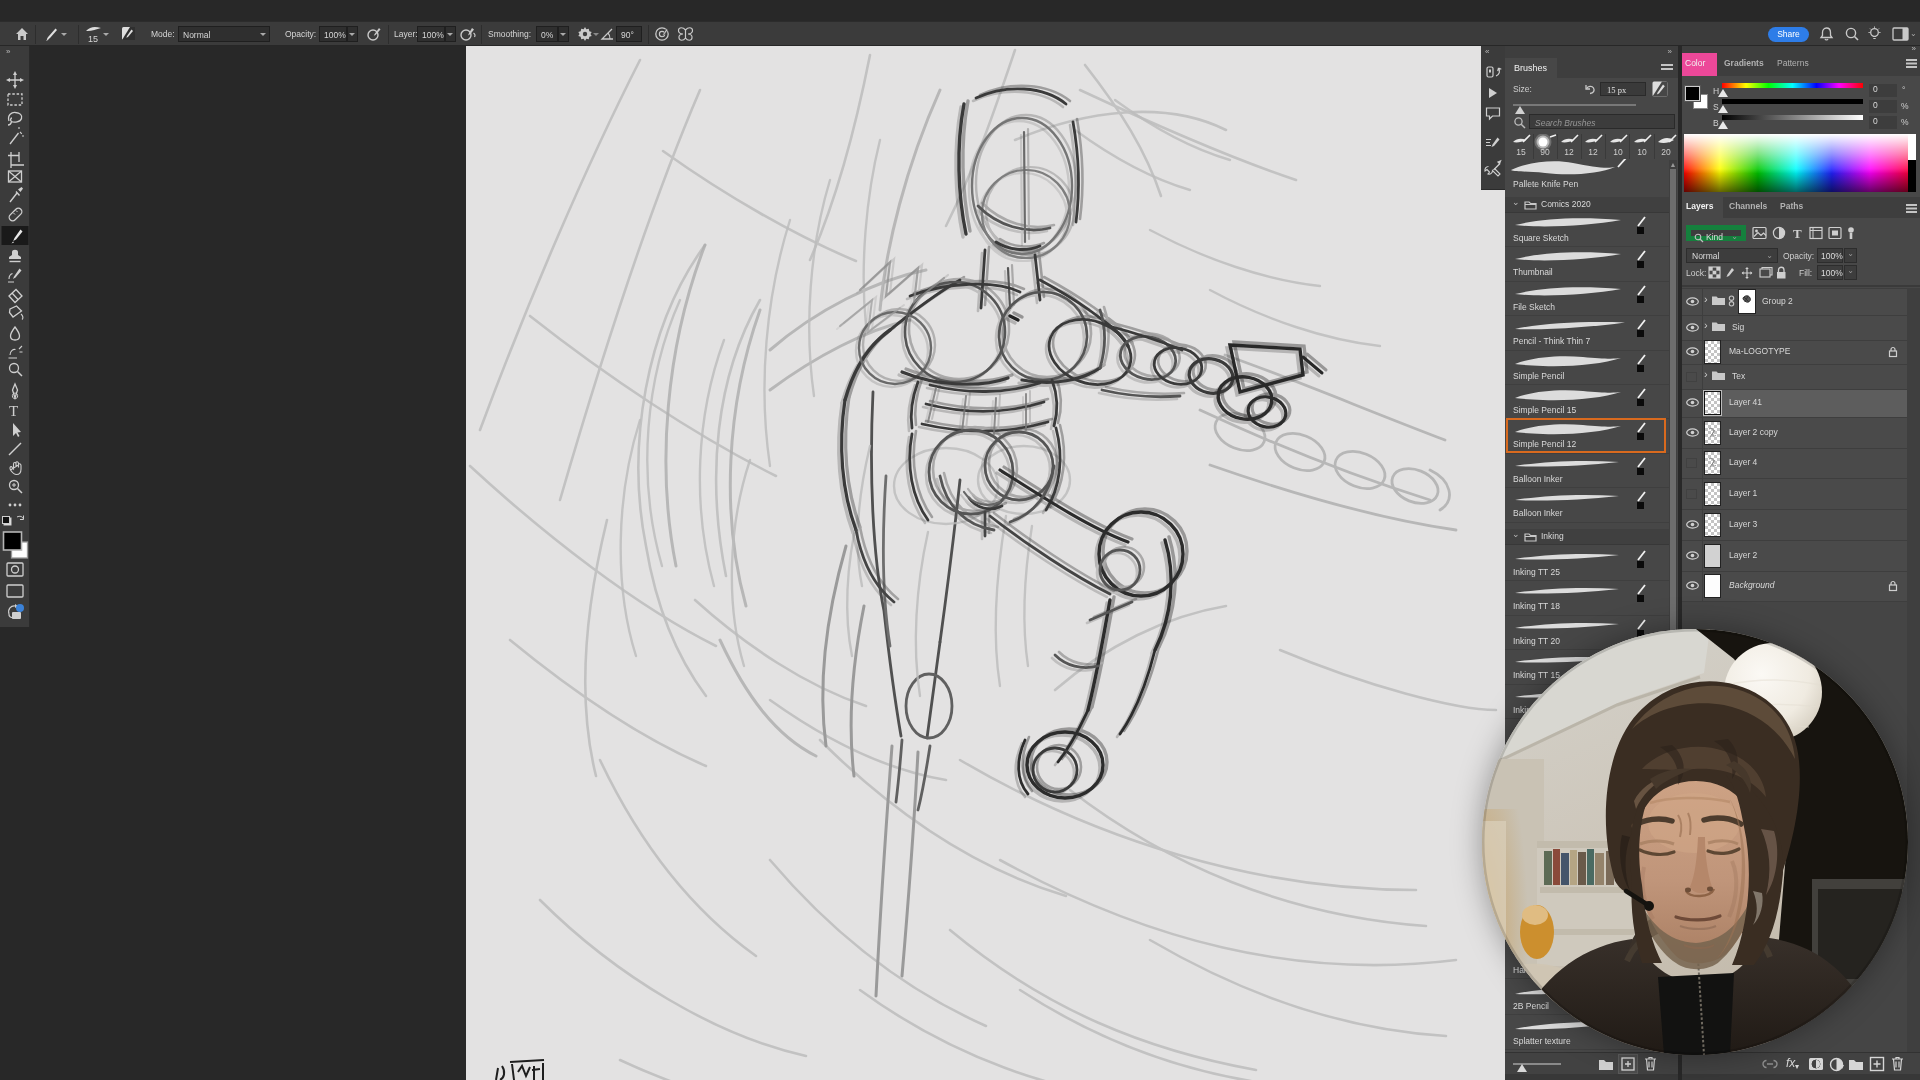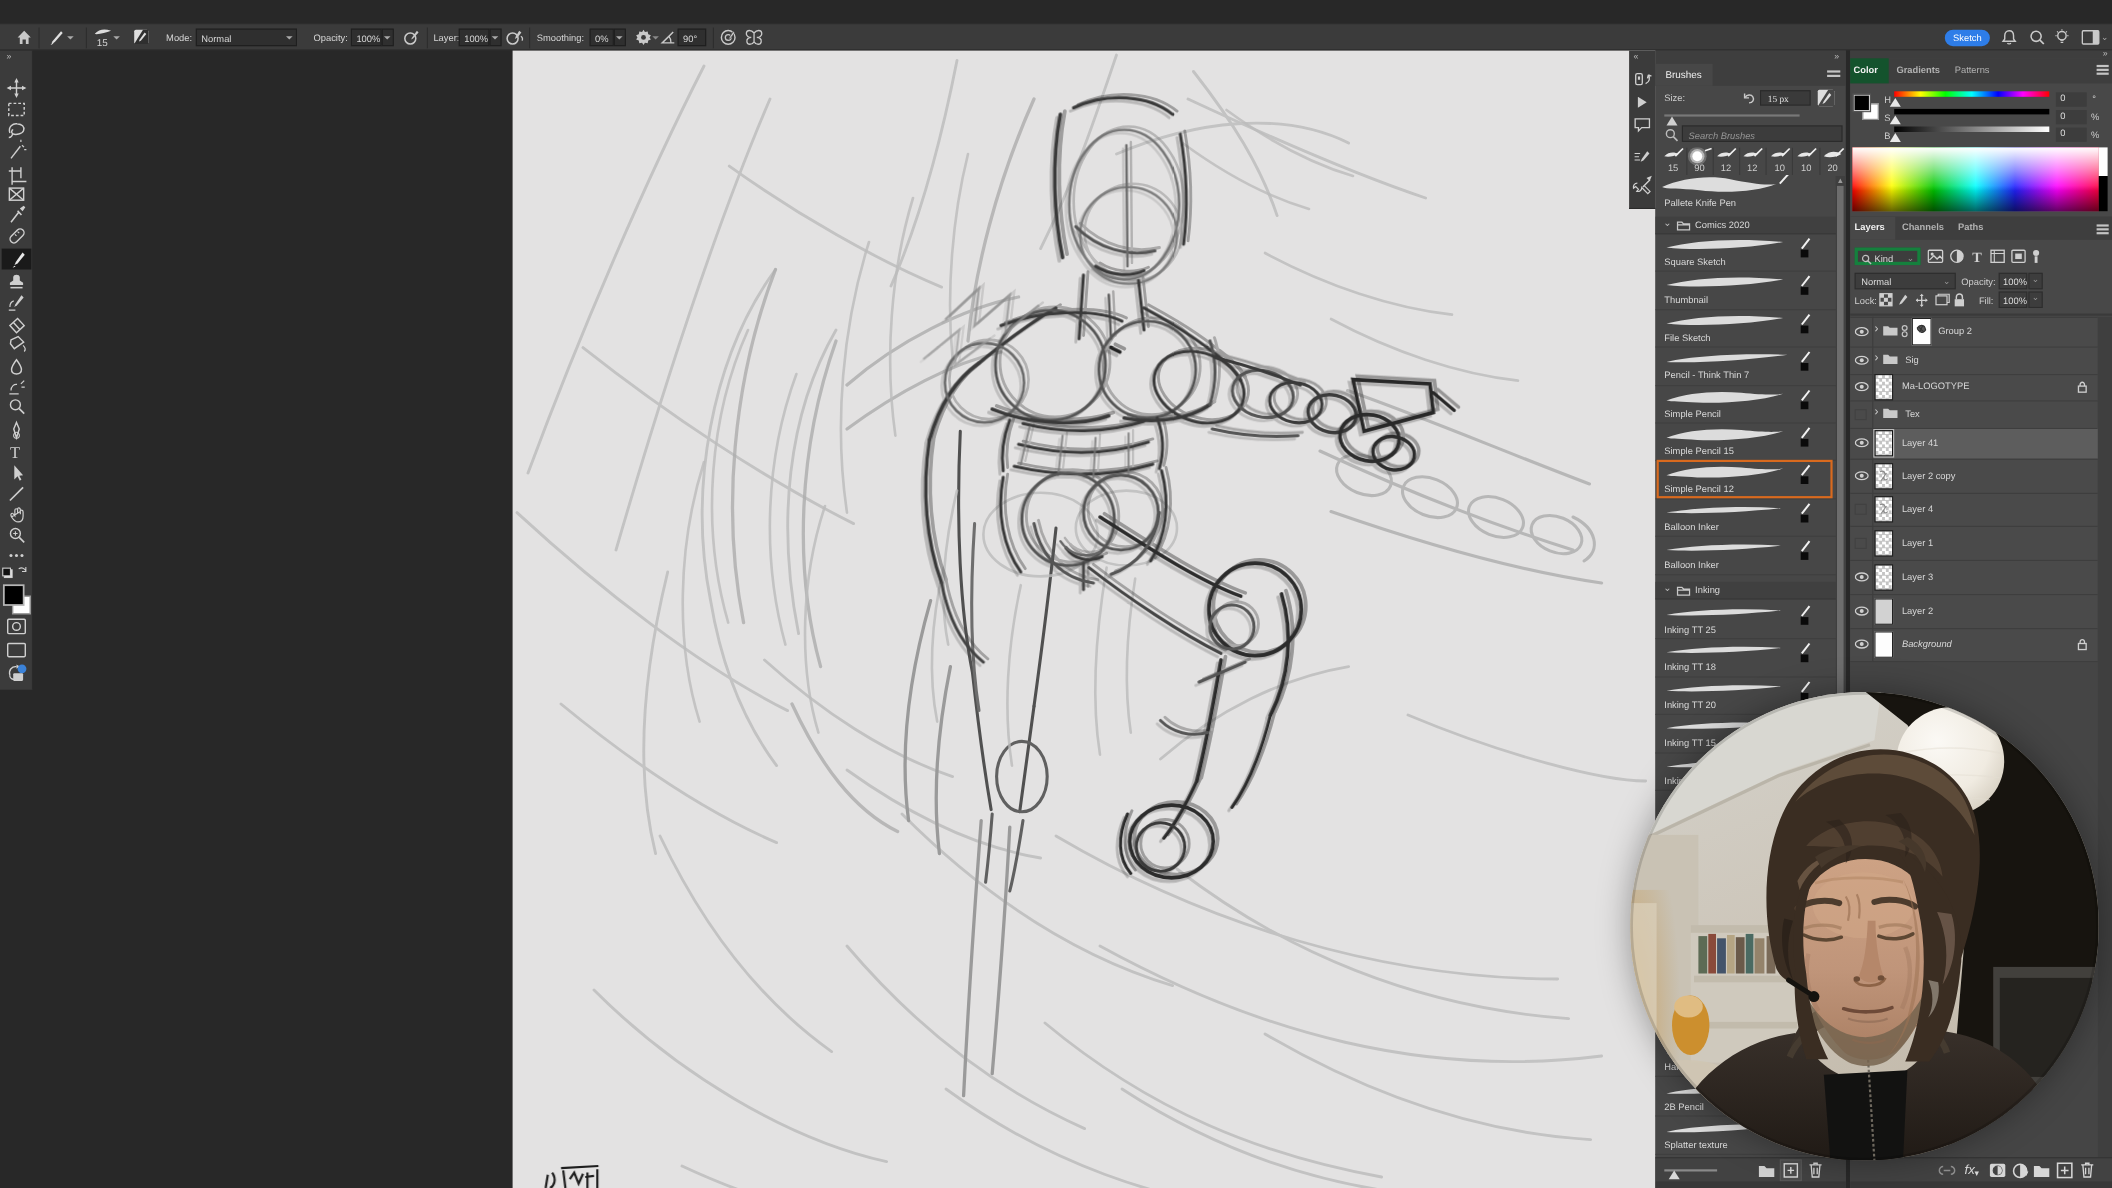--- a/index.html
+++ b/index.html
@@ -103,21 +103,21 @@
 <div class="obox" style="left:616px;width:26px;">90°</div>
 <div class="osep" style="left:648px"></div>
 <svg class="abs" style="left:654px;top:4px" width="16" height="16" viewBox="0 0 16 16">
         <circle cx="8" cy="8" r="6.2" fill="none" stroke="#c9c9c9" stroke-width="1.3"></circle>
         <circle cx="8" cy="8" r="2.6" fill="none" stroke="#c9c9c9" stroke-width="1.2"></circle>
         <path d="M12.5 2.5 L14 4 L10 9 L8.3 9.7 L9 8Z" fill="#c9c9c9" stroke="#3b3b3b" stroke-width=".6"></path>
       </svg>
 <svg class="abs" style="left:677px;top:4px" width="17" height="16" viewBox="0 0 17 16">
         <path d="M8.5 4 C6 1,2 1,1.5 4 C1 7,4 8,6 8 C4 8,1.5 9,2 12 C2.5 15,6.5 15,8.5 12 M8.5 4 C11 1,15 1,15.5 4 C16 7,13 8,11 8 C13 8,15.5 9,15 12 C14.5 15,10.5 15,8.5 12 M8.5 3 L8.5 13" fill="none" stroke="#c9c9c9" stroke-width="1.2"></path>
       </svg>
-<div style="position:absolute;left:1768px;top:5px;width:41px;height:15px;background:#2e7de8;border-radius:8px;color:#fff;font-size:8.5px;text-align:center;line-height:15px;">Sketch</div>
+<div style="position:absolute;left:1768px;top:5px;width:41px;height:15px;background:#2e7de8;border-radius:8px;color:#fff;font-size:8.5px;text-align:center;line-height:15px;">Share</div>
 <svg class="abs" style="left:1819px;top:4px" width="15" height="16" viewBox="0 0 15 16">
         <path d="M7.5 2 C10 2,11.5 4,11.5 6.5 L11.5 9.5 L13 11.5 L2 11.5 L3.5 9.5 L3.5 6.5 C3.5 4,5 2,7.5 2Z" fill="none" stroke="#c9c9c9" stroke-width="1.3"></path>
         <path d="M6 13 C6.5 14.2,8.5 14.2,9 13" fill="none" stroke="#c9c9c9" stroke-width="1.2"></path>
       </svg>
 <svg class="abs" style="left:1844px;top:4px" width="16" height="16" viewBox="0 0 16 16">
         <circle cx="7" cy="7" r="4.6" fill="none" stroke="#c9c9c9" stroke-width="1.4"></circle>
         <path d="M10.5 10.5 L14 14" stroke="#c9c9c9" stroke-width="1.6"></path>
       </svg>
 <svg class="abs" style="left:1867px;top:4px" width="15" height="16" viewBox="0 0 15 16">
         <circle cx="7.5" cy="6.5" r="3.8" fill="none" stroke="#c9c9c9" stroke-width="1.3"></circle>
@@ -842,21 +842,21 @@
 </div>
 <div class="abs" style="left:0;top:1028px;width:173px;height:6px;background:#383838;"></div>
 </div>
 
 <div id="rightcol">
 <div class="abs" style="left:0;top:0;width:238px;height:7px;background:#3e3e3e;">
         <span style="position:absolute;right:4px;top:-2px;font-size:8px;color:#bbb">»</span>
       </div>
 
 <div class="abs" style="left:0;top:7px;width:238px;height:23px;background:#3e3e3e;"></div>
-<div class="abs" style="left:0;top:7px;width:35px;height:23px;background:#14532d;color:#f2f2f2;padding:5px 0 0 3px;font-weight:bold;">Color</div>
+<div class="abs" style="left:0;top:7px;width:35px;height:23px;background:#ec4899;color:#f2f2f2;padding:5px 0 0 3px;font-weight:normal;">Color</div>
 <span class="lbl" style="left:42px;top:12px;color:#b2b2b2;font-weight:bold;">Gradients</span>
 <span class="lbl" style="left:95px;top:12px;color:#b2b2b2;font-weight:normal;">Patterns</span>
 <div class="abs" style="left:224px;top:13px;width:11px;height:2px;background:#c4c4c4;box-shadow:0 3.5px 0 #c4c4c4,0 7px 0 #c4c4c4;"></div>
 <div class="abs" style="left:0;top:30px;width:238px;height:121px;background:#484848;"></div>
 <div class="abs" style="left:11px;top:48px;width:15px;height:15px;background:#fff;border:1px solid #888;"></div>
 <div class="abs" style="left:3px;top:40px;width:15px;height:15px;background:#000;border:1px solid #ccc;outline:1px solid #555;"></div>
 <span class="lbl" style="left:31px;top:40px;color:#cfcfcf">H</span>
 <div class="abs" style="left:40px;top:37px;width:141px;height:5px;background:linear-gradient(to right,#f00,#ff0 17%,#0f0 33%,#0ff 50%,#00f 67%,#f0f 83%,#f00);"></div>
 <div class="abs" style="left:36px;top:43px;width:0;height:0;border-left:5px solid transparent;border-right:5px solid transparent;border-bottom:8px solid #e8e8e8;"></div>
 <div class="abs" style="left:187px;top:38px;width:28px;height:13px;background:#3d3d3d;color:#dcdcdc;padding:0 0 0 4px;">0</div>
@@ -875,21 +875,21 @@
 <div class="abs" style="left:2px;top:88px;width:224px;height:58px;background:linear-gradient(to bottom,rgba(255,255,255,1),rgba(255,255,255,.5) 35%,rgba(255,255,255,0) 68%),linear-gradient(to bottom,rgba(0,0,0,0) 60%,rgba(0,0,0,.6));"></div>
 <div class="abs" style="left:226px;top:88px;width:8px;height:26px;background:#fff;"></div>
 <div class="abs" style="left:226px;top:114px;width:8px;height:32px;background:#000;"></div>
 
 <div id="layers" class="abs" style="left:0;top:151px;width:238px;height:883px;background:#484848;">
 <div class="abs" style="left:0;top:0;width:238px;height:21px;background:#3e3e3e;"></div>
 <div class="abs" style="left:0;top:0;width:41px;height:21px;background:#484848;color:#f2f2f2;font-weight:bold;padding:4px 0 0 4px;">Layers</div>
 <span class="lbl" style="left:47px;top:4px;color:#b2b2b2;font-weight:bold;">Channels</span>
 <span class="lbl" style="left:98px;top:4px;color:#b2b2b2;font-weight:bold;">Paths</span>
 <div class="abs" style="left:224px;top:7px;width:11px;height:2px;background:#c4c4c4;box-shadow:0 3.5px 0 #c4c4c4,0 7px 0 #c4c4c4;"></div>
-<div class="abs" style="left:4px;top:28px;width:60px;height:16px;background:#3d3d3d;border:3px solid #15803d;">
+<div class="abs" style="left:4px;top:28px;width:60px;height:16px;background:#3d3d3d;border:5px solid #15803d;">
           <svg style="position:absolute;left:3px;top:3px" width="10" height="10" viewBox="0 0 10 10">
             <circle cx="4" cy="4" r="2.8" fill="none" stroke="#c0c0c0" stroke-width="1.1"></circle>
             <path d="M6 6 L9 9" stroke="#c0c0c0" stroke-width="1.2"></path>
           </svg>
           <span style="position:absolute;left:15px;top:2px;color:#dcdcdc">Kind</span>
           <span style="position:absolute;right:3px;top:2px;color:#999;font-size:8px">⌄</span>
         </div>
 <svg class="abs" style="left:70px;top:29px" width="104" height="15" viewBox="0 0 104 15">
 <g stroke="#cfcfcf" fill="none" stroke-width="1.2">
 <rect x="1" y="1.5" width="13" height="11" rx="1"></rect>

